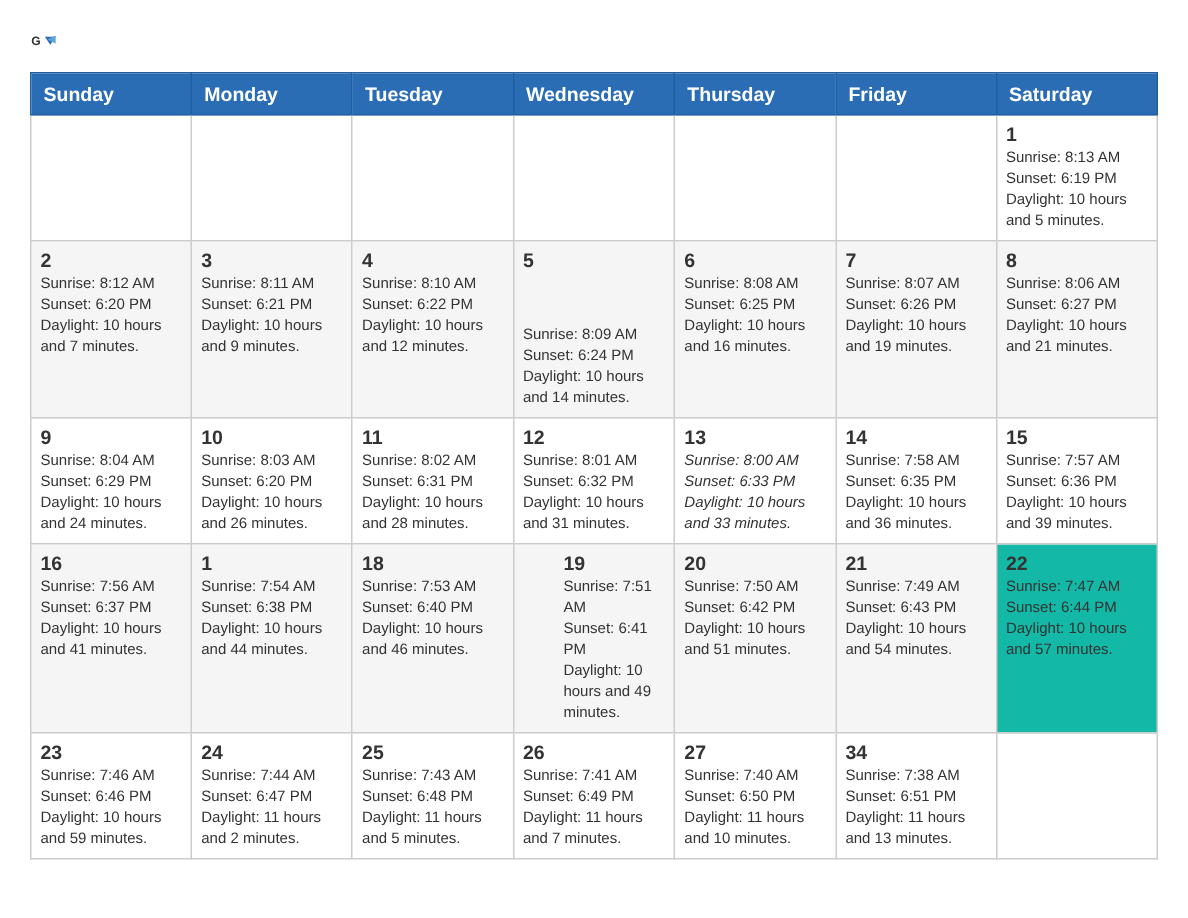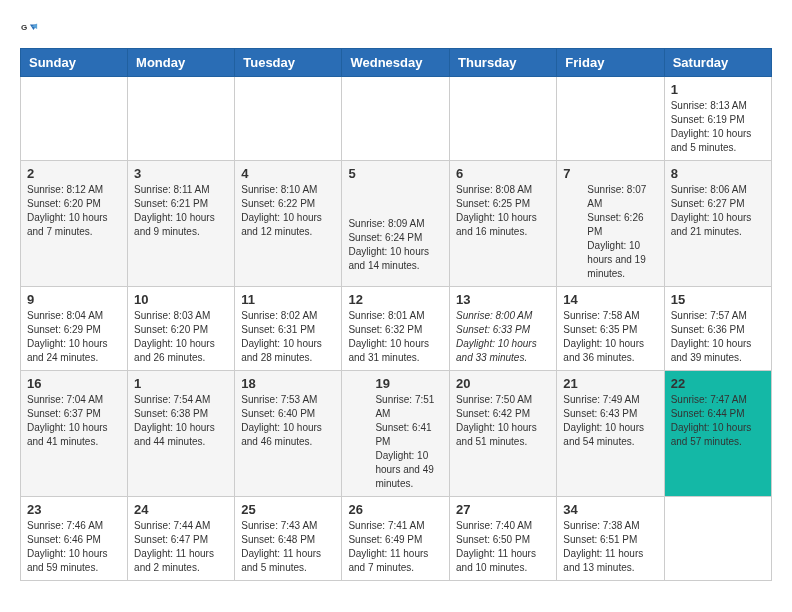--- a/index.html
+++ b/index.html
@@ -151,21 +151,21 @@
 Daylight: 10 hours and 14 minutes.</div>
         </td>
         <td style="background: rgb(245, 245, 245);">
           <span class="day-number">6</span>
           <div class="day-info" style="white-space: pre-line;">Sunrise: 8:08 AM
 Sunset: 6:25 PM
 Daylight: 10 hours and 16 minutes.</div>
         </td>
         <td style="background: rgb(245, 245, 245);">
           <span class="day-number">7</span>
-          <div class="day-info" style="white-space: pre-line; margin-left: 24px;">Sunrise: 8:07 AM
+          <div class="day-info" style="white-space: pre-line;">Sunrise: 8:07 AM
 Sunset: 6:26 PM
 Daylight: 10 hours and 19 minutes.</div>
         </td>
         <td style="background: rgb(245, 245, 245);">
           <span class="day-number">8</span>
           <div class="day-info" style="white-space: pre-line;">Sunrise: 8:06 AM
 Sunset: 6:27 PM
 Daylight: 10 hours and 21 minutes.</div>
         </td>
       </tr>
@@ -209,21 +209,21 @@
         <td>
           <span class="day-number">15</span>
           <div class="day-info" style="white-space: pre-line;">Sunrise: 7:57 AM
 Sunset: 6:36 PM
 Daylight: 10 hours and 39 minutes.</div>
         </td>
       </tr>
       <tr>
         <td style="background: rgb(245, 245, 245);">
           <span class="day-number">16</span>
-          <div class="day-info" style="white-space: pre-line;">Sunrise: 7:04 AM
+          <div class="day-info" style="white-space: pre-line;">Sunrise: 7:56 AM
 Sunset: 6:37 PM
 Daylight: 10 hours and 41 minutes.</div>
         </td>
         <td style="background: rgb(245, 245, 245);">
           <span class="day-number">1</span>
           <div class="day-info" style="white-space: pre-line;">Sunrise: 7:54 AM
 Sunset: 6:38 PM
 Daylight: 10 hours and 44 minutes.</div>
         </td>
         <td style="background: rgb(245, 245, 245);">

